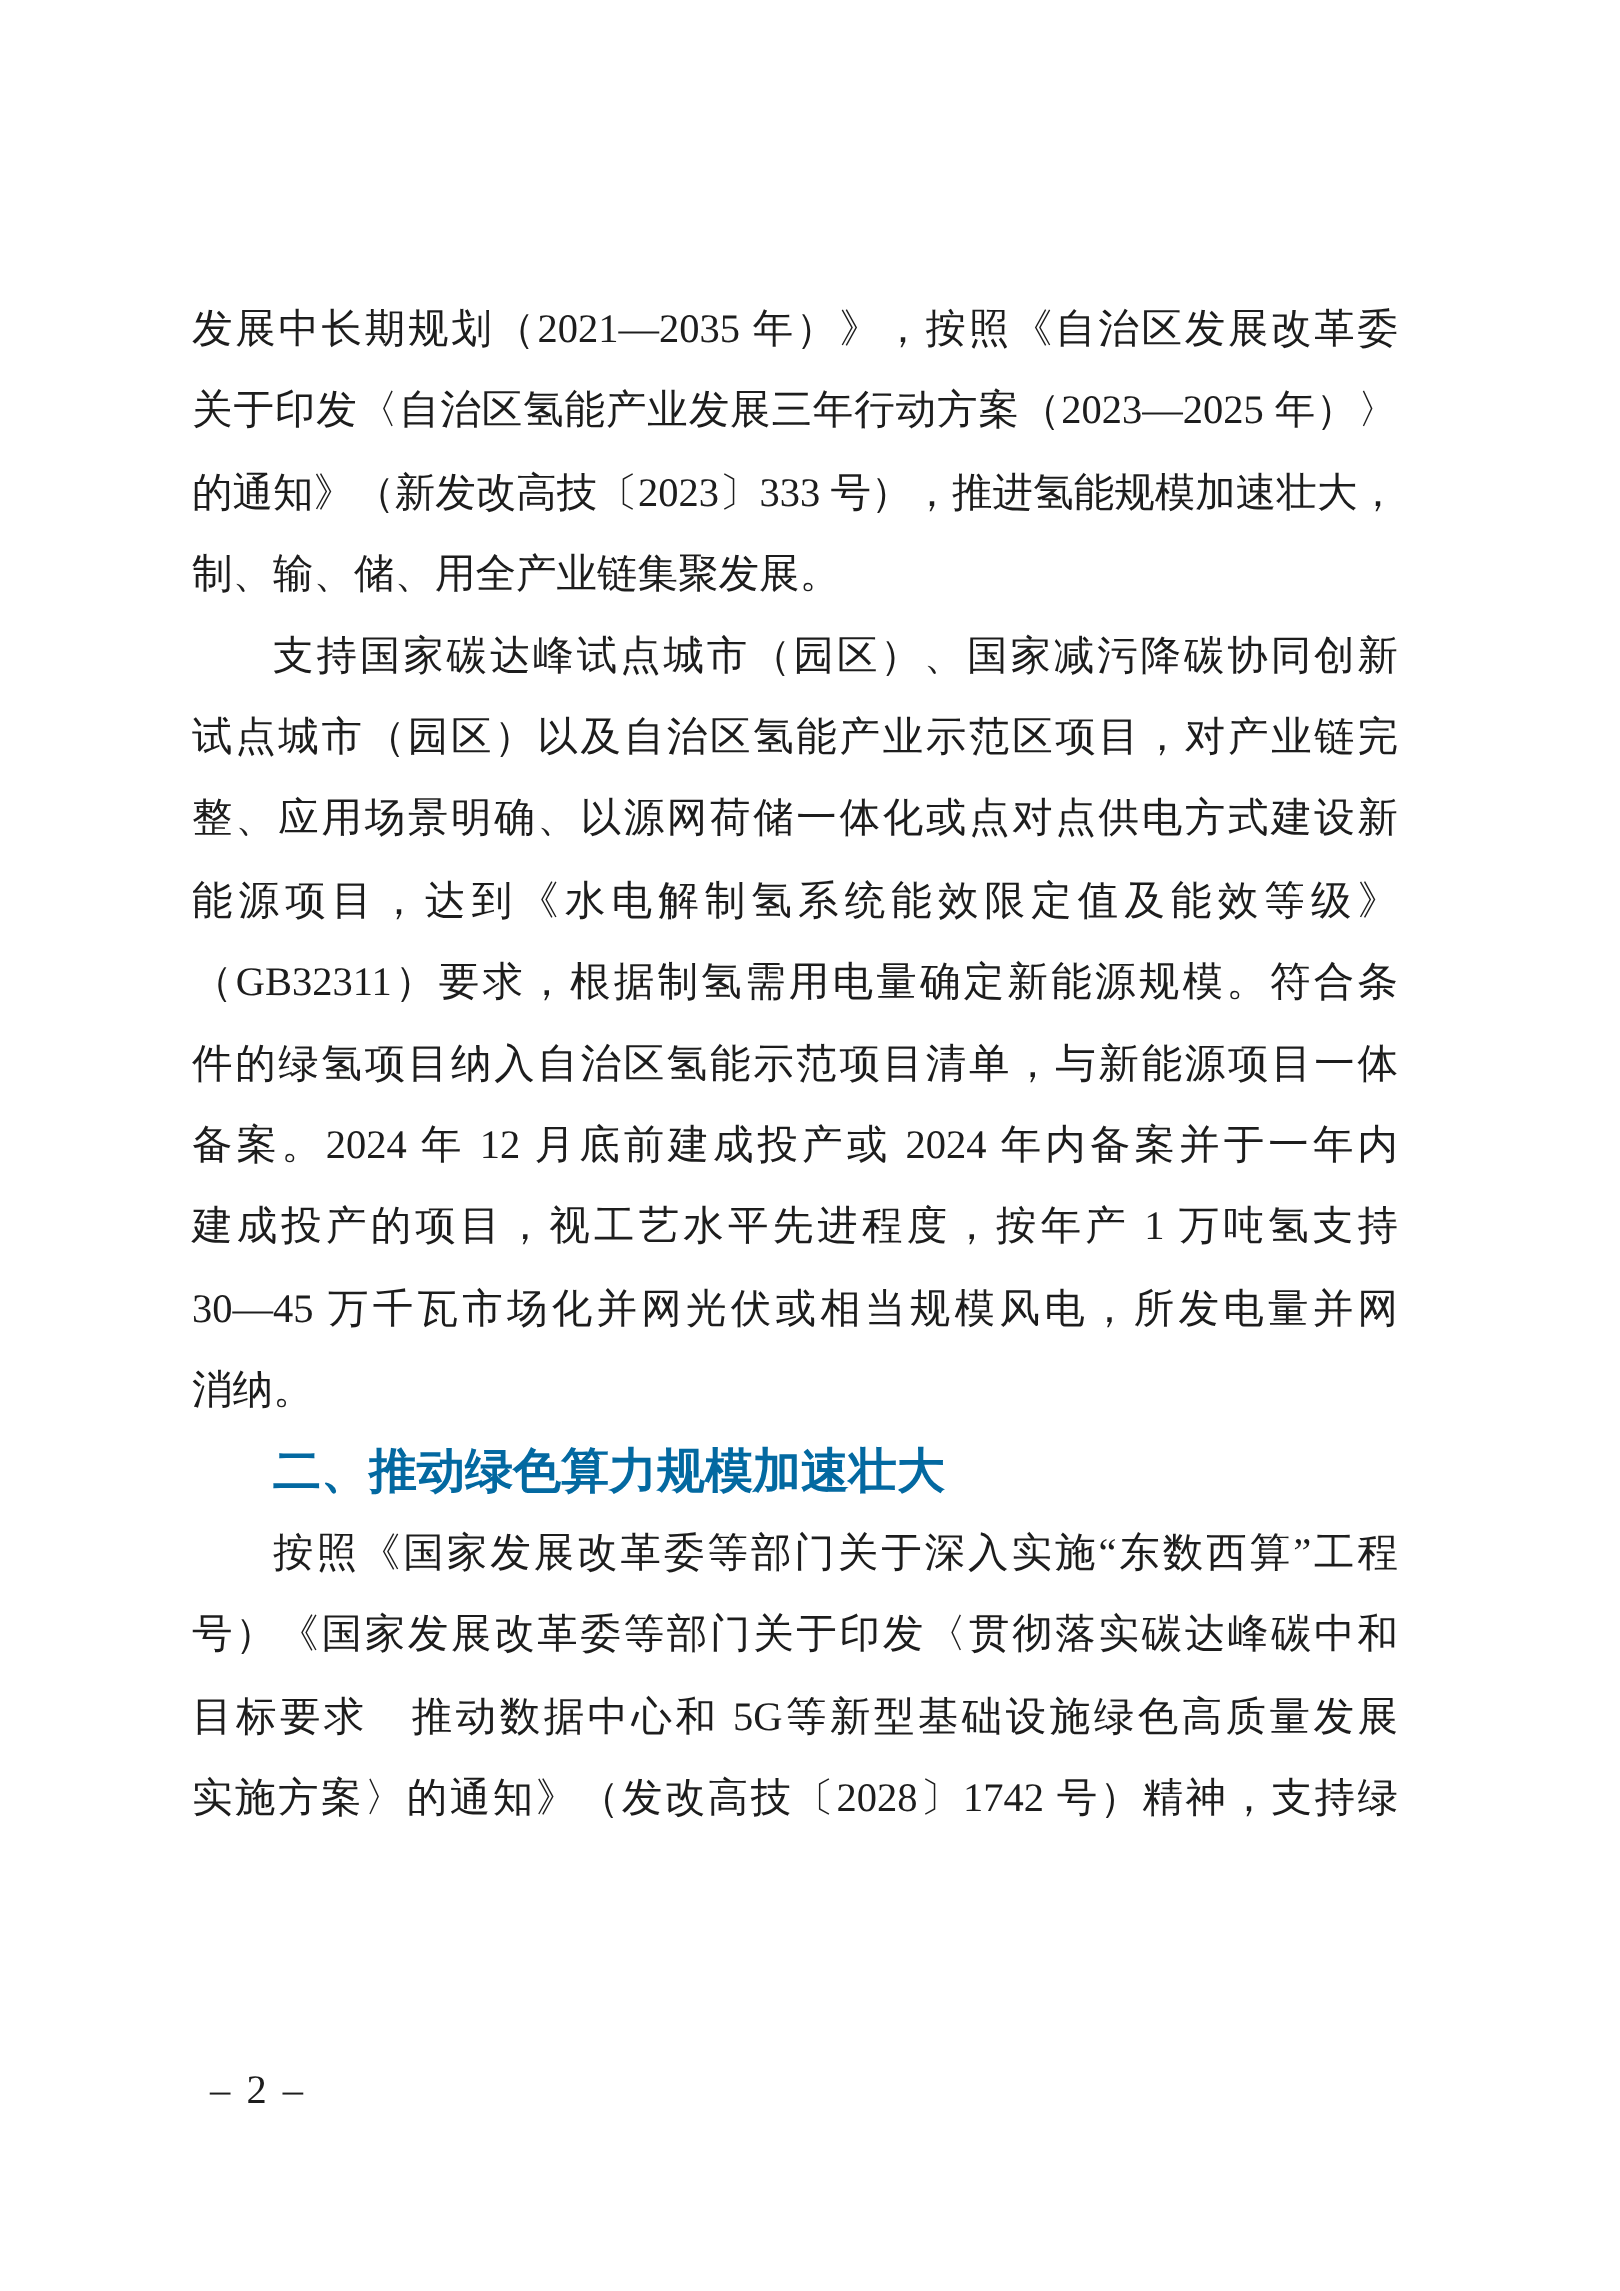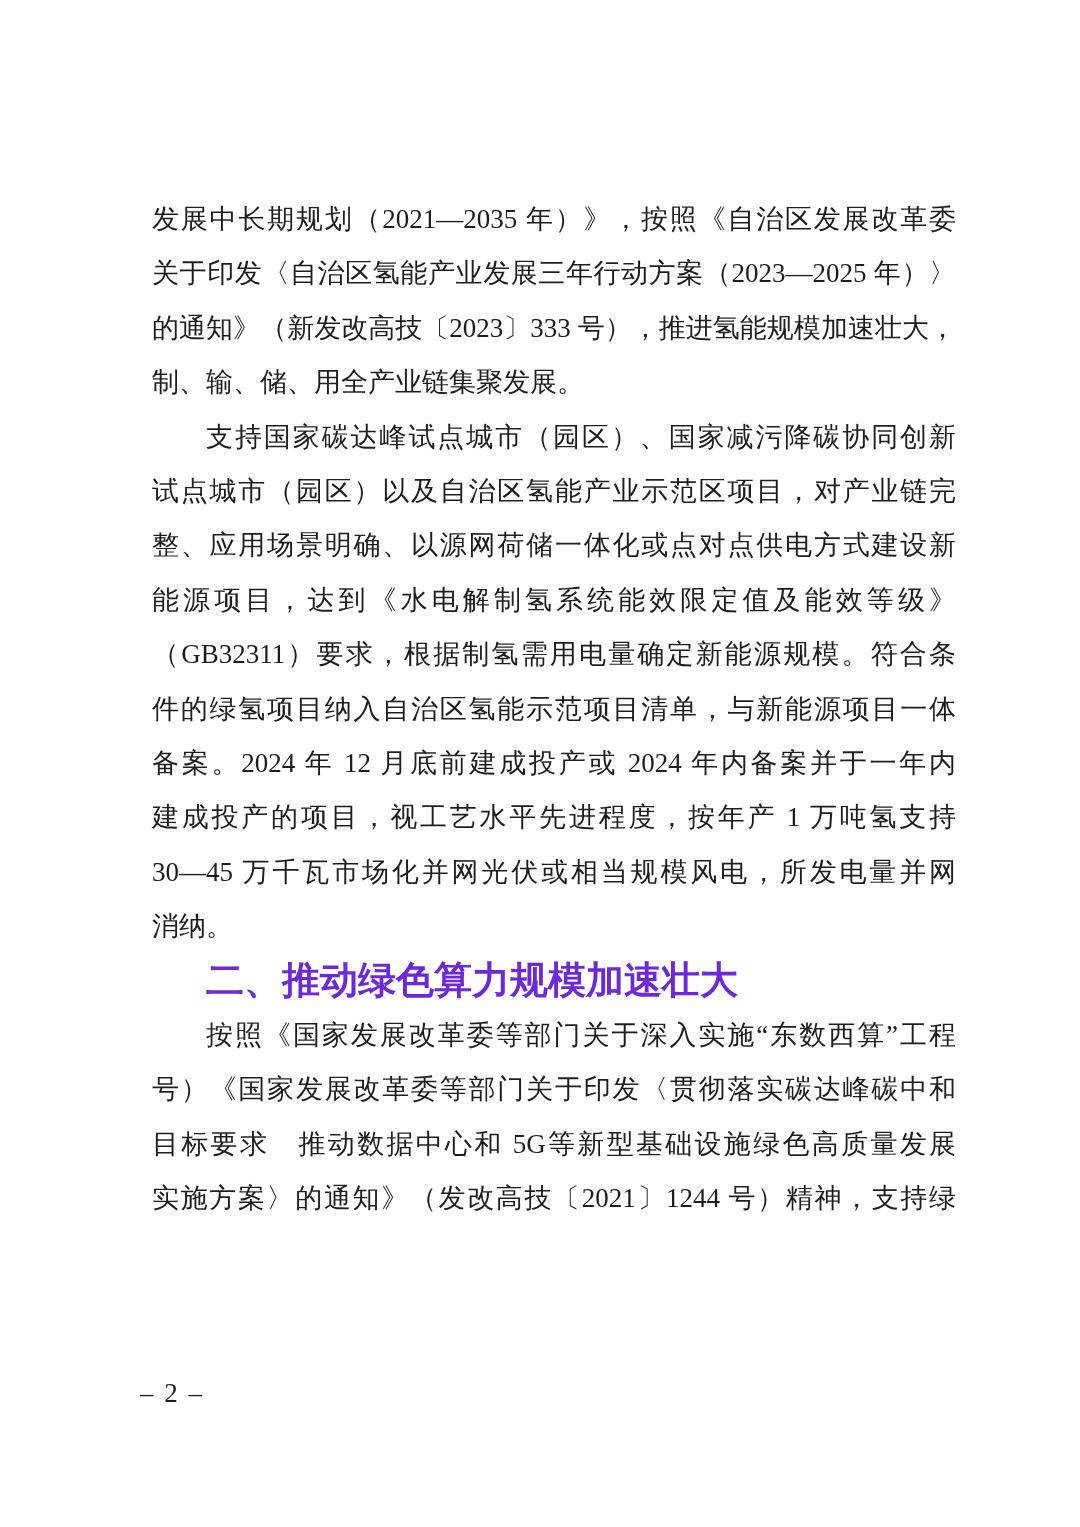--- a/index.html
+++ b/index.html
@@ -11,21 +11,21 @@
     position: relative;
     width: 1080px;
     height: 1527px;
     background: #ffffff;
     overflow: hidden;
     font-family: "Liberation Serif", "DejaVu Serif", serif;
     color: #1d1d1d;
   }
   .text-block {
     position: absolute;
-    left: 152px;
+    left: 128px;
     top: 192px;
     width: 804px;
   }
   .line {
     font-size: 27px;
     line-height: 54.4px;
     height: 54.4px;
     white-space: nowrap;
     margin: 0;
     color: #1d1d1d;
@@ -34,22 +34,22 @@
     text-align: justify;
     text-align-last: justify;
     text-justify: inter-character;
   }
   .indent {
     text-indent: 54px;
   }
   .heading {
     font-family: "Liberation Sans", "DejaVu Sans", sans-serif;
     font-weight: 700;
-    font-size: 38px;
-    color: #6d28d9;
+    font-size: 32px;
+    color: #0369a1;
   }
   .footer {
     position: absolute;
     left: 140px;
     top: 1378px;
     font-size: 27px;
     line-height: 31px;
     color: #1d1d1d;
     letter-spacing: 2px;
   }
@@ -74,18 +74,18 @@
     <div class="line stretch">备案。2024 年 12 月底前建成投产或 2024 年内备案并于一年内</div>
     <div class="line stretch">建成投产的项目，视工艺水平先进程度，按年产 1 万吨氢支持</div>
     <div class="line stretch">30—45 万千瓦市场化并网光伏或相当规模风电，所发电量并网</div>
     <div class="line">消纳。</div>
 
     <h2 class="line heading indent">二、推动绿色算力规模加速壮大</h2>
 
     <div class="line stretch indent">按照《国家发展改革委等部门关于深入实施“东数西算”工程</div>
     <div class="line stretch">号）《国家发展改革委等部门关于印发〈贯彻落实碳达峰碳中和</div>
     <div class="line stretch">目标要求　推动数据中心和 5G等新型基础设施绿色高质量发展</div>
-    <div class="line stretch">实施方案〉的通知》（发改高技〔2021〕1244 号）精神，支持绿</div>
+    <div class="line stretch">实施方案〉的通知》（发改高技〔2028〕1742 号）精神，支持绿</div>
 
   </div>
 
   <div class="footer">– 2 –</div>
 </div>
 
 </body></html>

